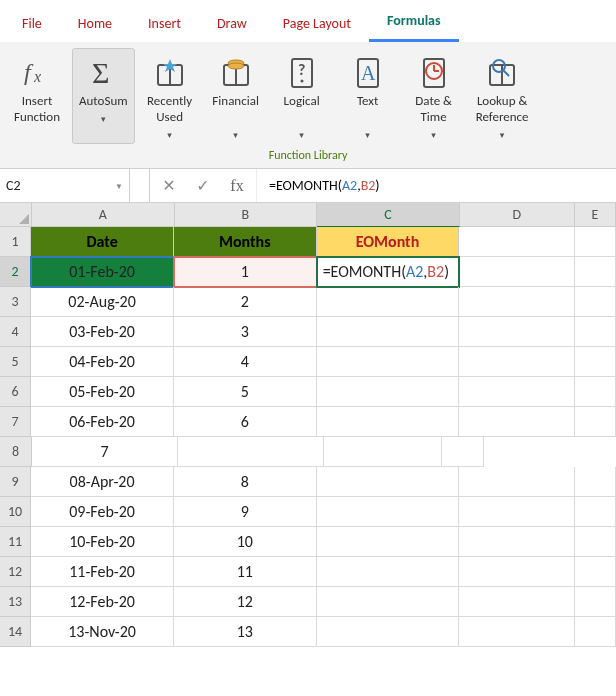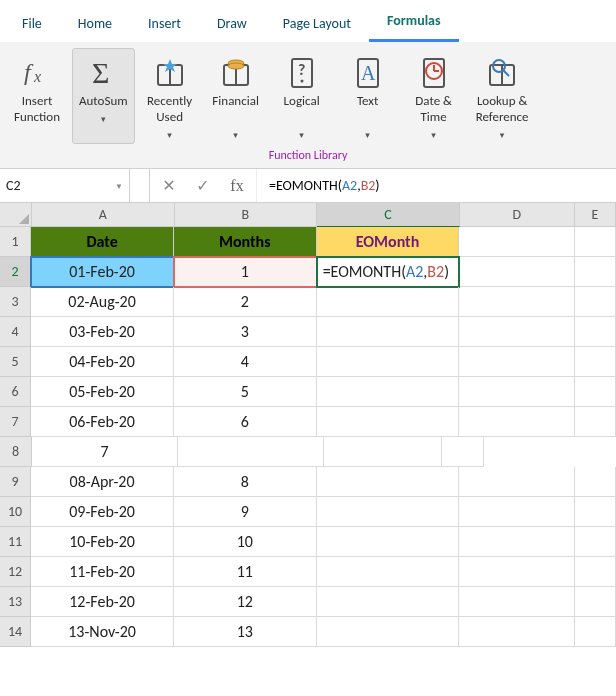--- a/index.html
+++ b/index.html
@@ -1,31 +1,31 @@
 <!DOCTYPE html>
 <html><head>
 <meta charset="utf-8">
 <style>
   * { box-sizing: border-box; margin: 0; padding: 0; }
   body { font-family: "Segoe UI", Calibri, sans-serif; font-size: 14px; background: #fff; color: #222; width: 616px; height: 696px; overflow: hidden; }
 
   
   .tabs { display: flex; gap: 0; background: #fff; height: 42px; align-items: flex-end; padding: 0 4px; }
-  .tab { padding: 8px 18px 10px; color: #0c4a6e; cursor: pointer; }
+  .tab { padding: 8px 18px 10px; color: #b91c1c; cursor: pointer; }
   .tab.active { color: #0f766e; font-weight: 600; border-bottom: 3px solid #3b82f6; }
 
   
   .ribbon { background: #f3f3f3; border-bottom: 1px solid #d0d0d0; padding: 6px 6px 0 6px; }
   .ribbon-row { display: flex; gap: 4px; align-items: stretch; }
   .rbtn { display: flex; flex-direction: column; align-items: center; justify-content: flex-start; padding: 4px 6px 2px; min-width: 62px; border: 1px solid transparent; border-radius: 3px; cursor: pointer; }
   .rbtn.highlight { background: #e4e4e4; border-color: #c9c9c9; }
   .rbtn .icon { height: 40px; display: flex; align-items: center; justify-content: center; }
   .rbtn .lbl { text-align: center; font-size: 13px; line-height: 16px; color: #333; height: 48px; display: flex; flex-direction: column; justify-content: flex-start; }
   .chev { font-size: 9px; color: #555; margin-top: 2px; }
-  .group-label { text-align: center; font-size: 12px; color: #a21caf; padding: 4px 0 6px; }
+  .group-label { text-align: center; font-size: 12px; color: #4d7c0f; padding: 4px 0 6px; }
 
   svg { display: block; }
 
   
   .fbar { display: flex; align-items: stretch; height: 34px; border-bottom: 1px solid #d0d0d0; background: #fff; }
   .namebox { width: 130px; border-right: 1px solid #d0d0d0; display: flex; align-items: center; padding: 0 6px; font-size: 14px; position: relative; }
   .namebox .dd { position: absolute; right: 6px; font-size: 8px; color: #888; }
   .spacer { width: 20px; border-right: 1px solid #d0d0d0; }
   .fbtns { display: flex; align-items: center; gap: 0; padding: 0 2px; }
   .fbtn { width: 34px; height: 34px; display: flex; align-items: center; justify-content: center; color: #888; cursor: pointer; font-size: 16px; }
@@ -42,24 +42,24 @@
   .colhdr.d, .cell.d { width: 118px; }
   .colhdr.e, .cell.e { width: 42px; }
 
   .rows { }
   .row { display: flex; height: 30px; }
   .rowhdr { width: 32px; background: #e6e6e6; border-right: 1px solid #ccc; border-bottom: 1px solid #ccc; text-align: center; font-size: 14px; color: #555; line-height: 30px; }
   .rowhdr.active { background: #d4d4d4; color: #0e7439; border-right-color: #0e7439; }
   .cell { width: 146px; border-right: 1px solid #dadada; border-bottom: 1px solid #dadada; padding: 0 6px; display: flex; align-items: center; font-family: Calibri, sans-serif; font-size: 16px; overflow: visible; white-space: nowrap; }
   .cell.center { justify-content: center; }
   .hdr-blue { background: #4d7c0f; font-weight: bold; color: #000; justify-content: center; border-bottom-color:#ccc; border-right-color:#ccc;}
-  .hdr-yel { background: #ffd966; font-weight: bold; color: #701a75; justify-content: center; border-bottom-color:#ccc; border-right-color:#ccc;}
+  .hdr-yel { background: #ffd966; font-weight: bold; color: #b91c1c; justify-content: center; border-bottom-color:#ccc; border-right-color:#ccc;}
   .row1 .cell { height: 30px; }
 
-  .sel-a { outline: 2px solid #3478bd; outline-offset: -1px; background: #7dd3fc; }
+  .sel-a { outline: 2px solid #3478bd; outline-offset: -1px; background: #15803d; }
   .sel-b { outline: 2px solid #d86b5d; outline-offset: -1px; background: #fbf1f0; }
   .sel-c { outline: 2px solid #217346; outline-offset: -1px; }
 
   .formula-text .kw { color: #000; }
   .formula-text .ra { color: #3478bd; }
   .formula-text .rb { color: #c6524a; }
 
   .incell { font-size: 16px; }
   .incell .ra { color: #3478bd; }
   .incell .rb { color: #c6524a; }

